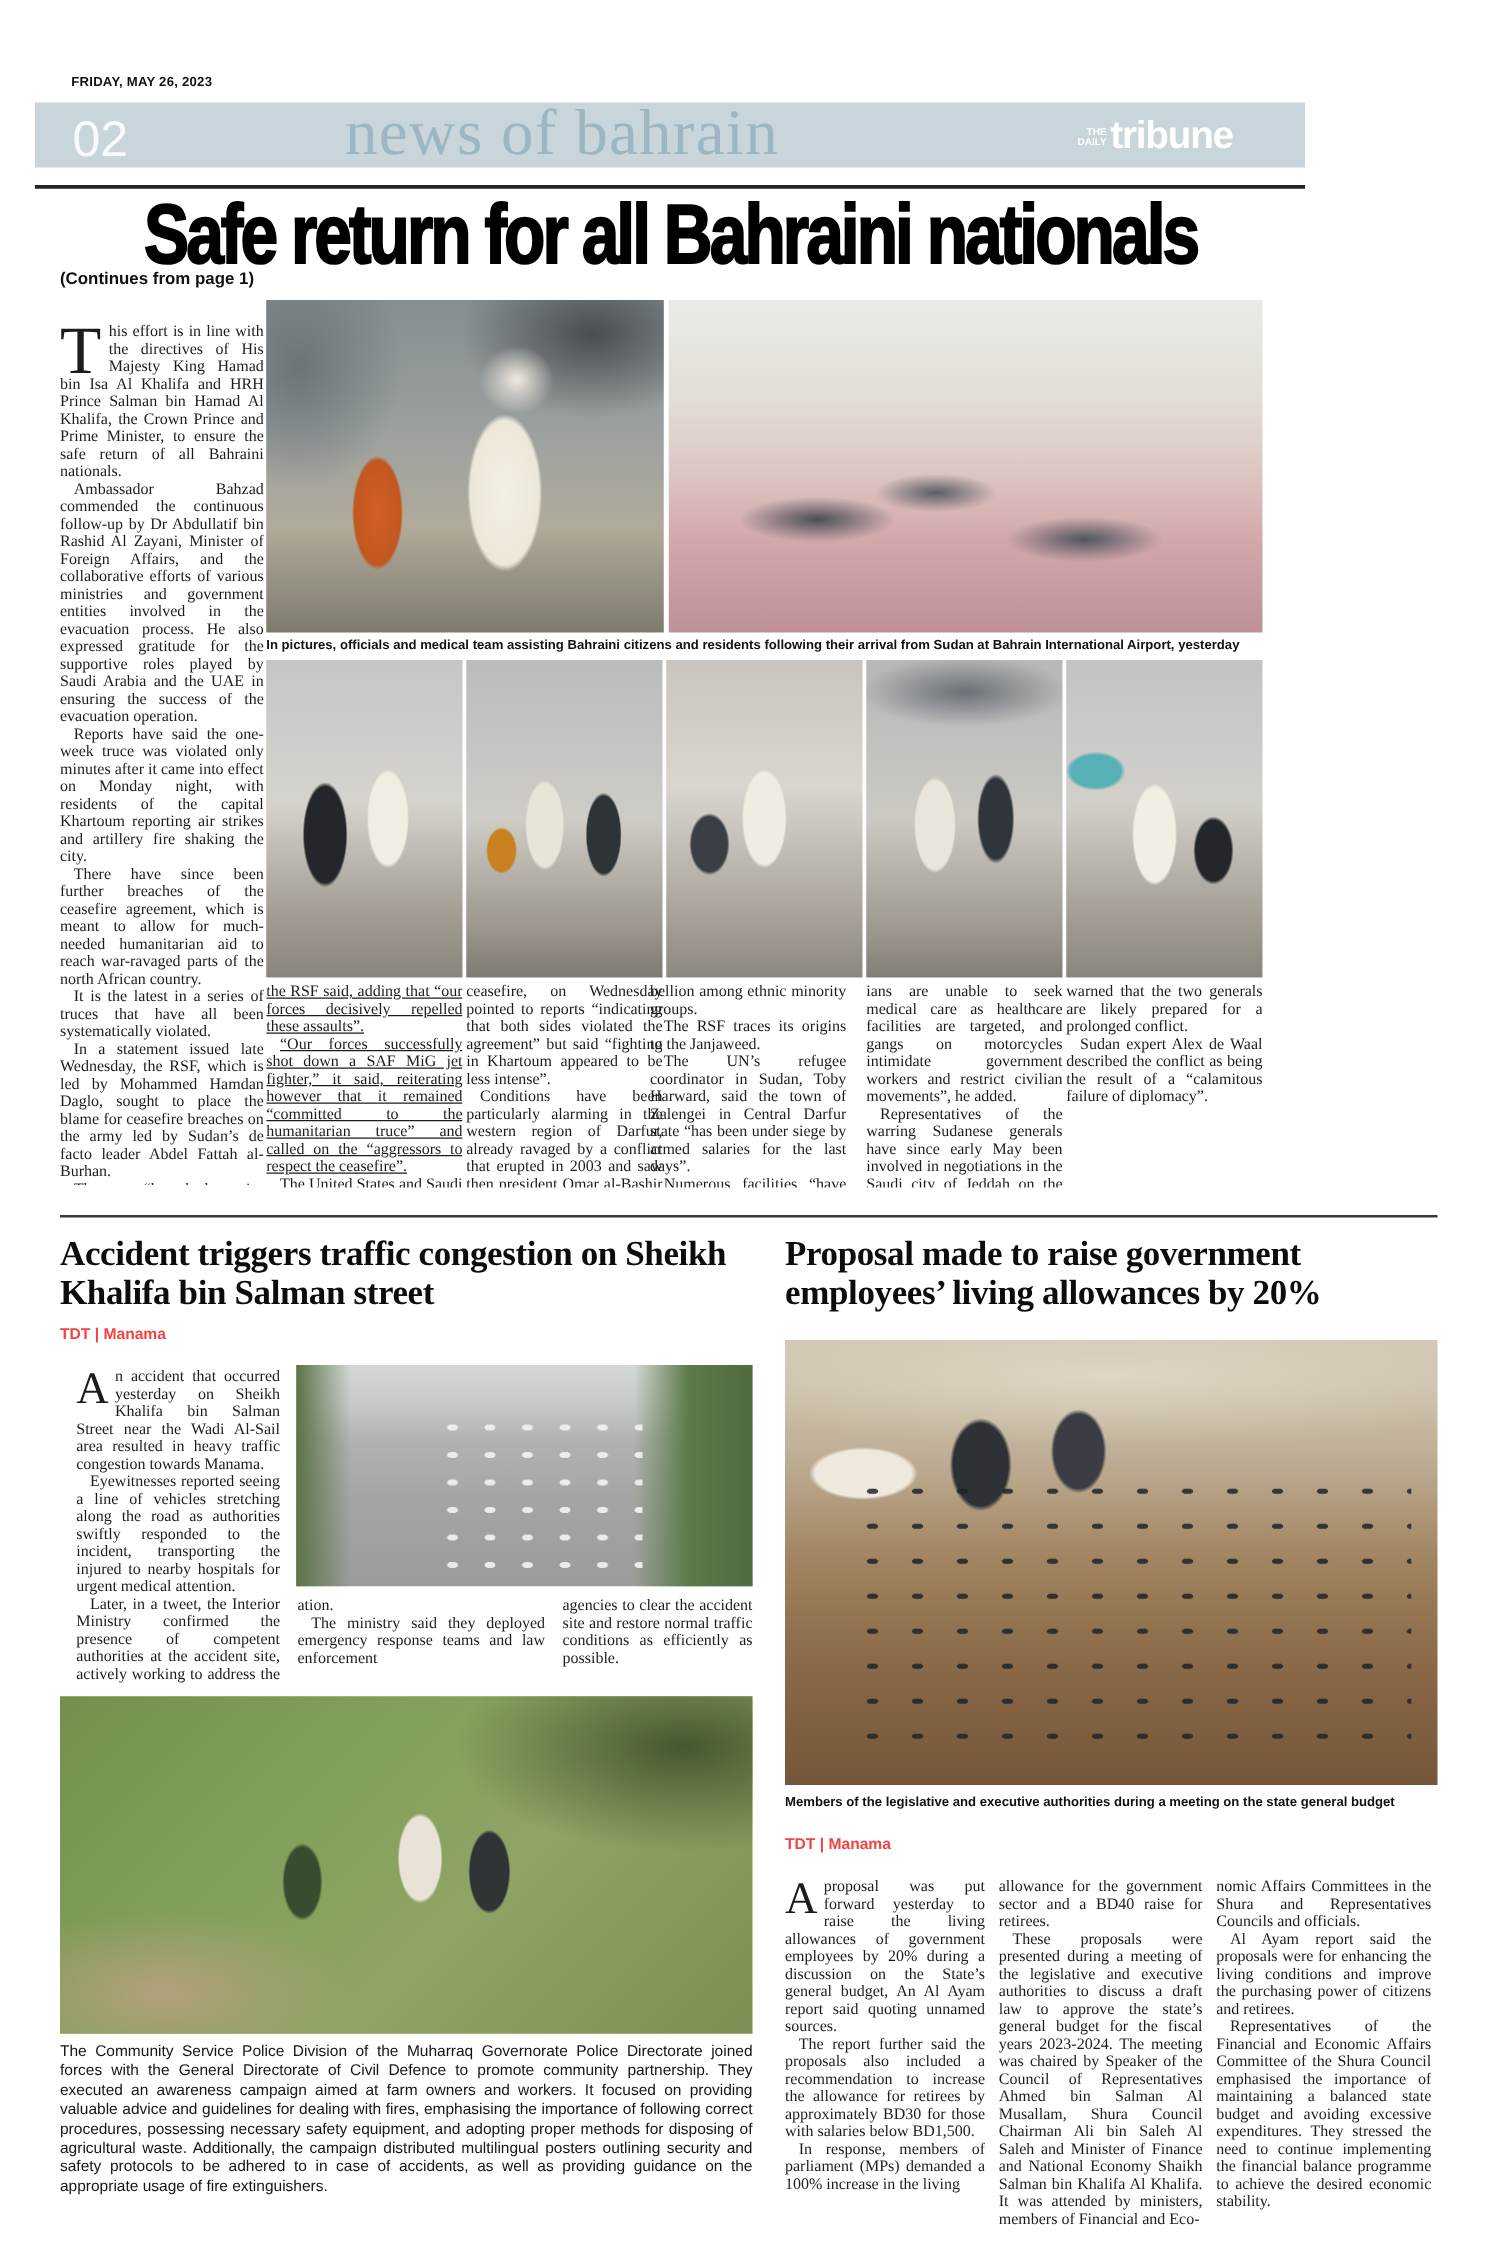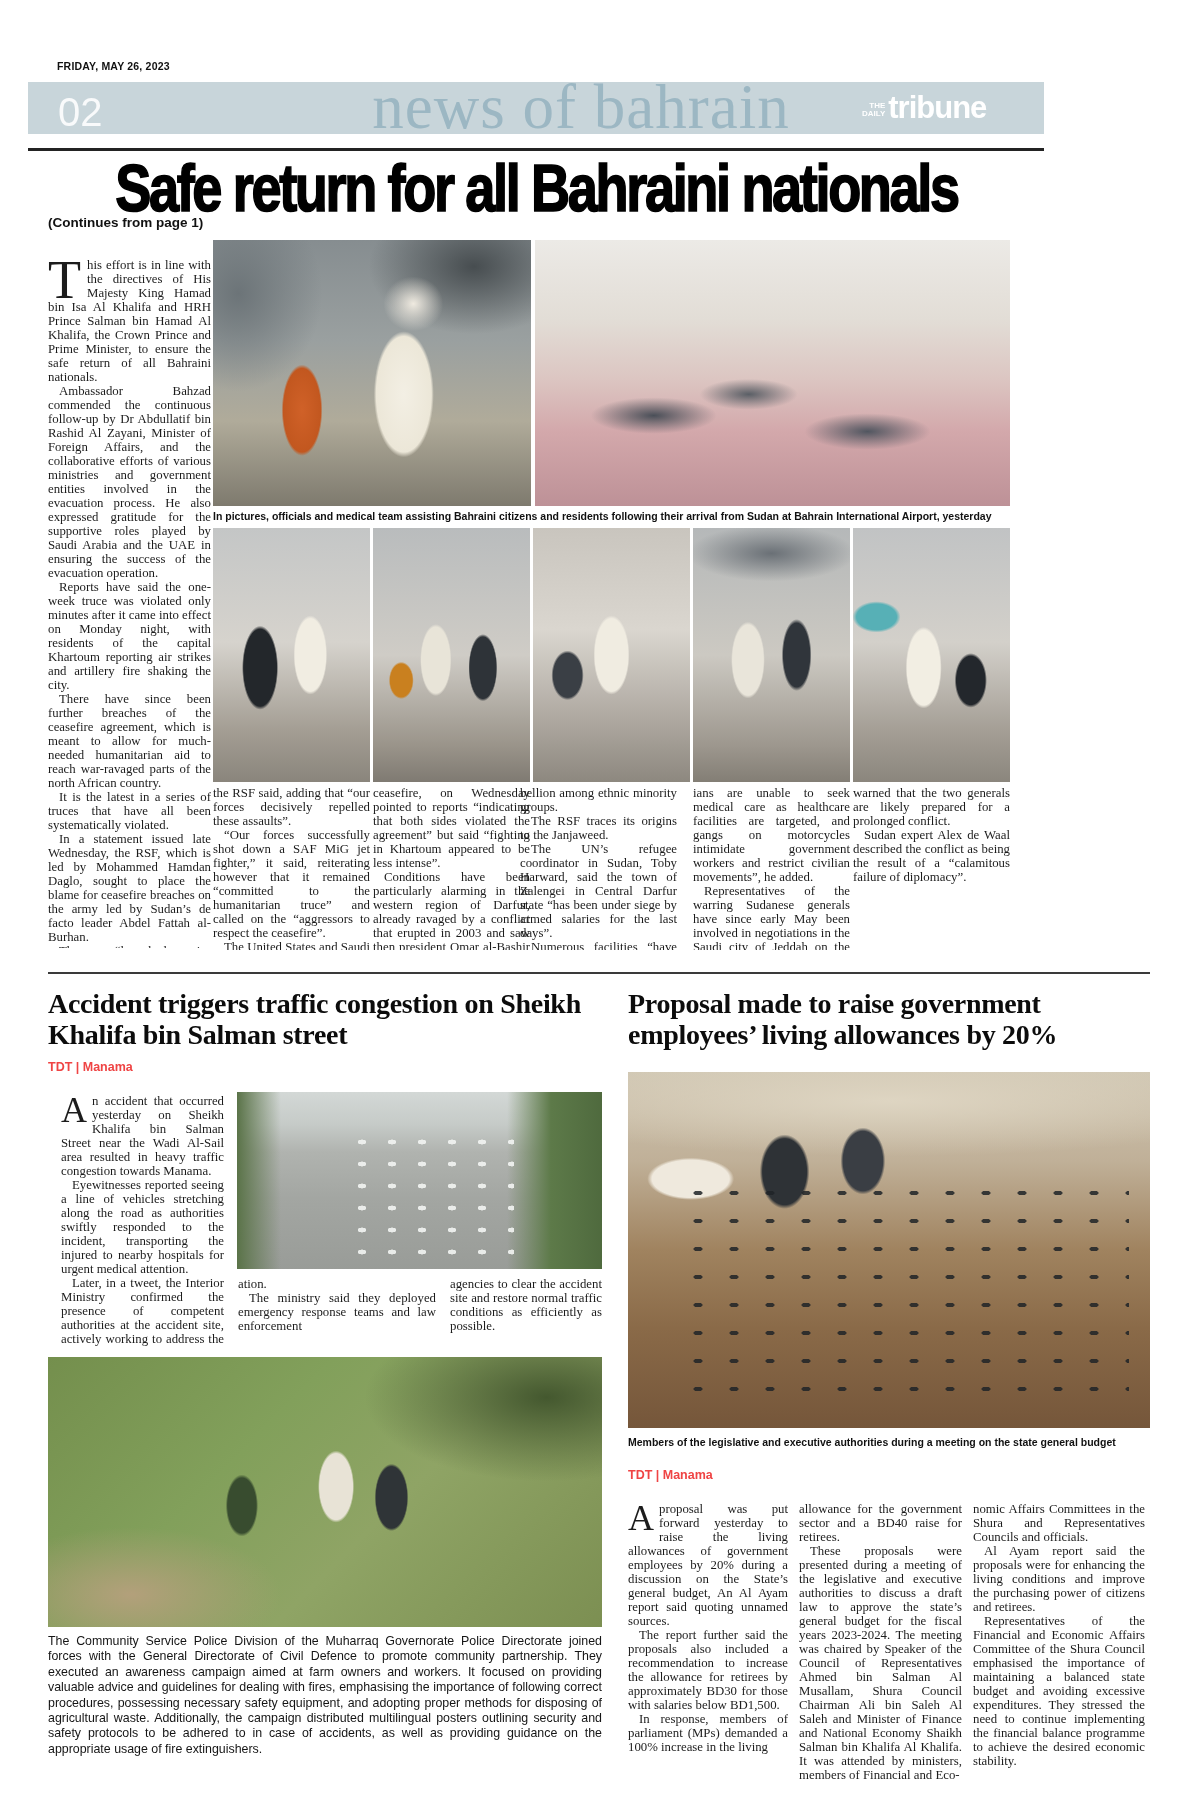--- a/index.html
+++ b/index.html
@@ -8,22 +8,22 @@
     width:1199px;height:1800px;position:relative;overflow:hidden;
     background:#ffffff;color:#1c1c1c;
     font-family:"Liberation Serif", serif;
   }
   .abs{position:absolute;}
 
   
   .date{left:57px;top:60px;font-family:"Liberation Sans",sans-serif;font-weight:700;font-size:10.5px;letter-spacing:.2px;color:#111;}
   .band{left:28px;top:82px;width:1016px;height:52px;background:#c8d5da;}
   .pagenum{left:58px;top:90px;font-family:"Liberation Sans",sans-serif;font-size:40px;font-weight:400;color:rgba(255,255,255,.88);}
-  .masthead{left:256px;top:76px;width:650px;text-align:center;
-    font-family:"Liberation Serif",serif;font-weight:400;font-size:63px;line-height:62px;color:#9cb7c3;letter-spacing:1px;}
+  .masthead{left:276px;top:76px;width:650px;text-align:left;
+    font-family:"Liberation Serif",serif;font-weight:400;font-size:52px;line-height:62px;color:#9cb7c3;letter-spacing:1px;}
   .logo{left:862px;top:94px;display:flex;align-items:flex-end;gap:3px;color:#fff;}
   .logo-the{font-family:"Liberation Sans",sans-serif;font-size:8px;line-height:8px;font-weight:700;text-align:right;padding-bottom:4px;}
   .logo-name{font-family:"Liberation Sans",sans-serif;font-size:31px;line-height:28px;font-weight:700;letter-spacing:-1px;}
   .rule-top{left:28px;top:148px;width:1016px;height:3px;background:#232323;}
 
   
   .main-headline{left:28px;top:156px;width:1016px;text-align:center;}
   .main-headline span{display:inline-block;transform:scale(.95,1.18);transform-origin:center top;
     font-family:"Liberation Sans",sans-serif;font-weight:700;font-size:57px;line-height:54px;
     letter-spacing:-2.5px;color:#000;-webkit-text-stroke:1.4px #000;}
@@ -139,21 +139,21 @@
 <div class="ph ph-hall" style="left:535px;top:240px;width:475px;height:266px;"></div>
 
 <div class="abs caption oneline" style="left:213px;top:510px;width:797px;">In pictures, officials and medical team assisting Bahraini citizens and residents following their arrival from Sudan at Bahrain International Airport, yesterday</div>
 
 <div class="ph ph-r2a" style="left:213px;top:528px;width:157px;height:254px;"></div>
 <div class="ph ph-r2b" style="left:373px;top:528px;width:157px;height:254px;"></div>
 <div class="ph ph-r2c" style="left:533px;top:528px;width:157px;height:254px;"></div>
 <div class="ph ph-r2d" style="left:693px;top:528px;width:157px;height:254px;"></div>
 <div class="ph ph-r2e" style="left:853px;top:528px;width:157px;height:254px;"></div>
 
-<div class="abs col body-text" style="left:213px;top:786px;width:157px;height:164px;">
+<div class="abs col body-text" style="left:213px;top:786px;width:157px;height:164px;text-decoration:underline;">
   <p>the RSF said, adding that “our forces decisively repelled these assaults”.</p>
   <p>“Our forces successfully shot down a SAF MiG jet fighter,” it said, reiterating however that it remained “committed to the humanitarian truce” and called on the “aggressors to respect the ceasefire”.</p>
   <p>The United States and Saudi Arabia, which brokered the</p>
 </div>
 <div class="abs col body-text" style="left:373px;top:786px;width:157px;height:164px;">
   <p>ceasefire, on Wednesday pointed to reports “indicating that both sides violated the agreement” but said “fighting in Khartoum appeared to be less intense”.</p>
   <p>Conditions have been particularly alarming in the western region of Darfur, already ravaged by a conflict that erupted in 2003 and saw then president Omar al-Bashir unleash the feared Janjaweed militia to crush a re-</p>
 </div>
 <div class="abs col body-text" style="left:520px;top:786px;width:157px;height:164px;">
   <p>bellion among ethnic minority groups.</p>

